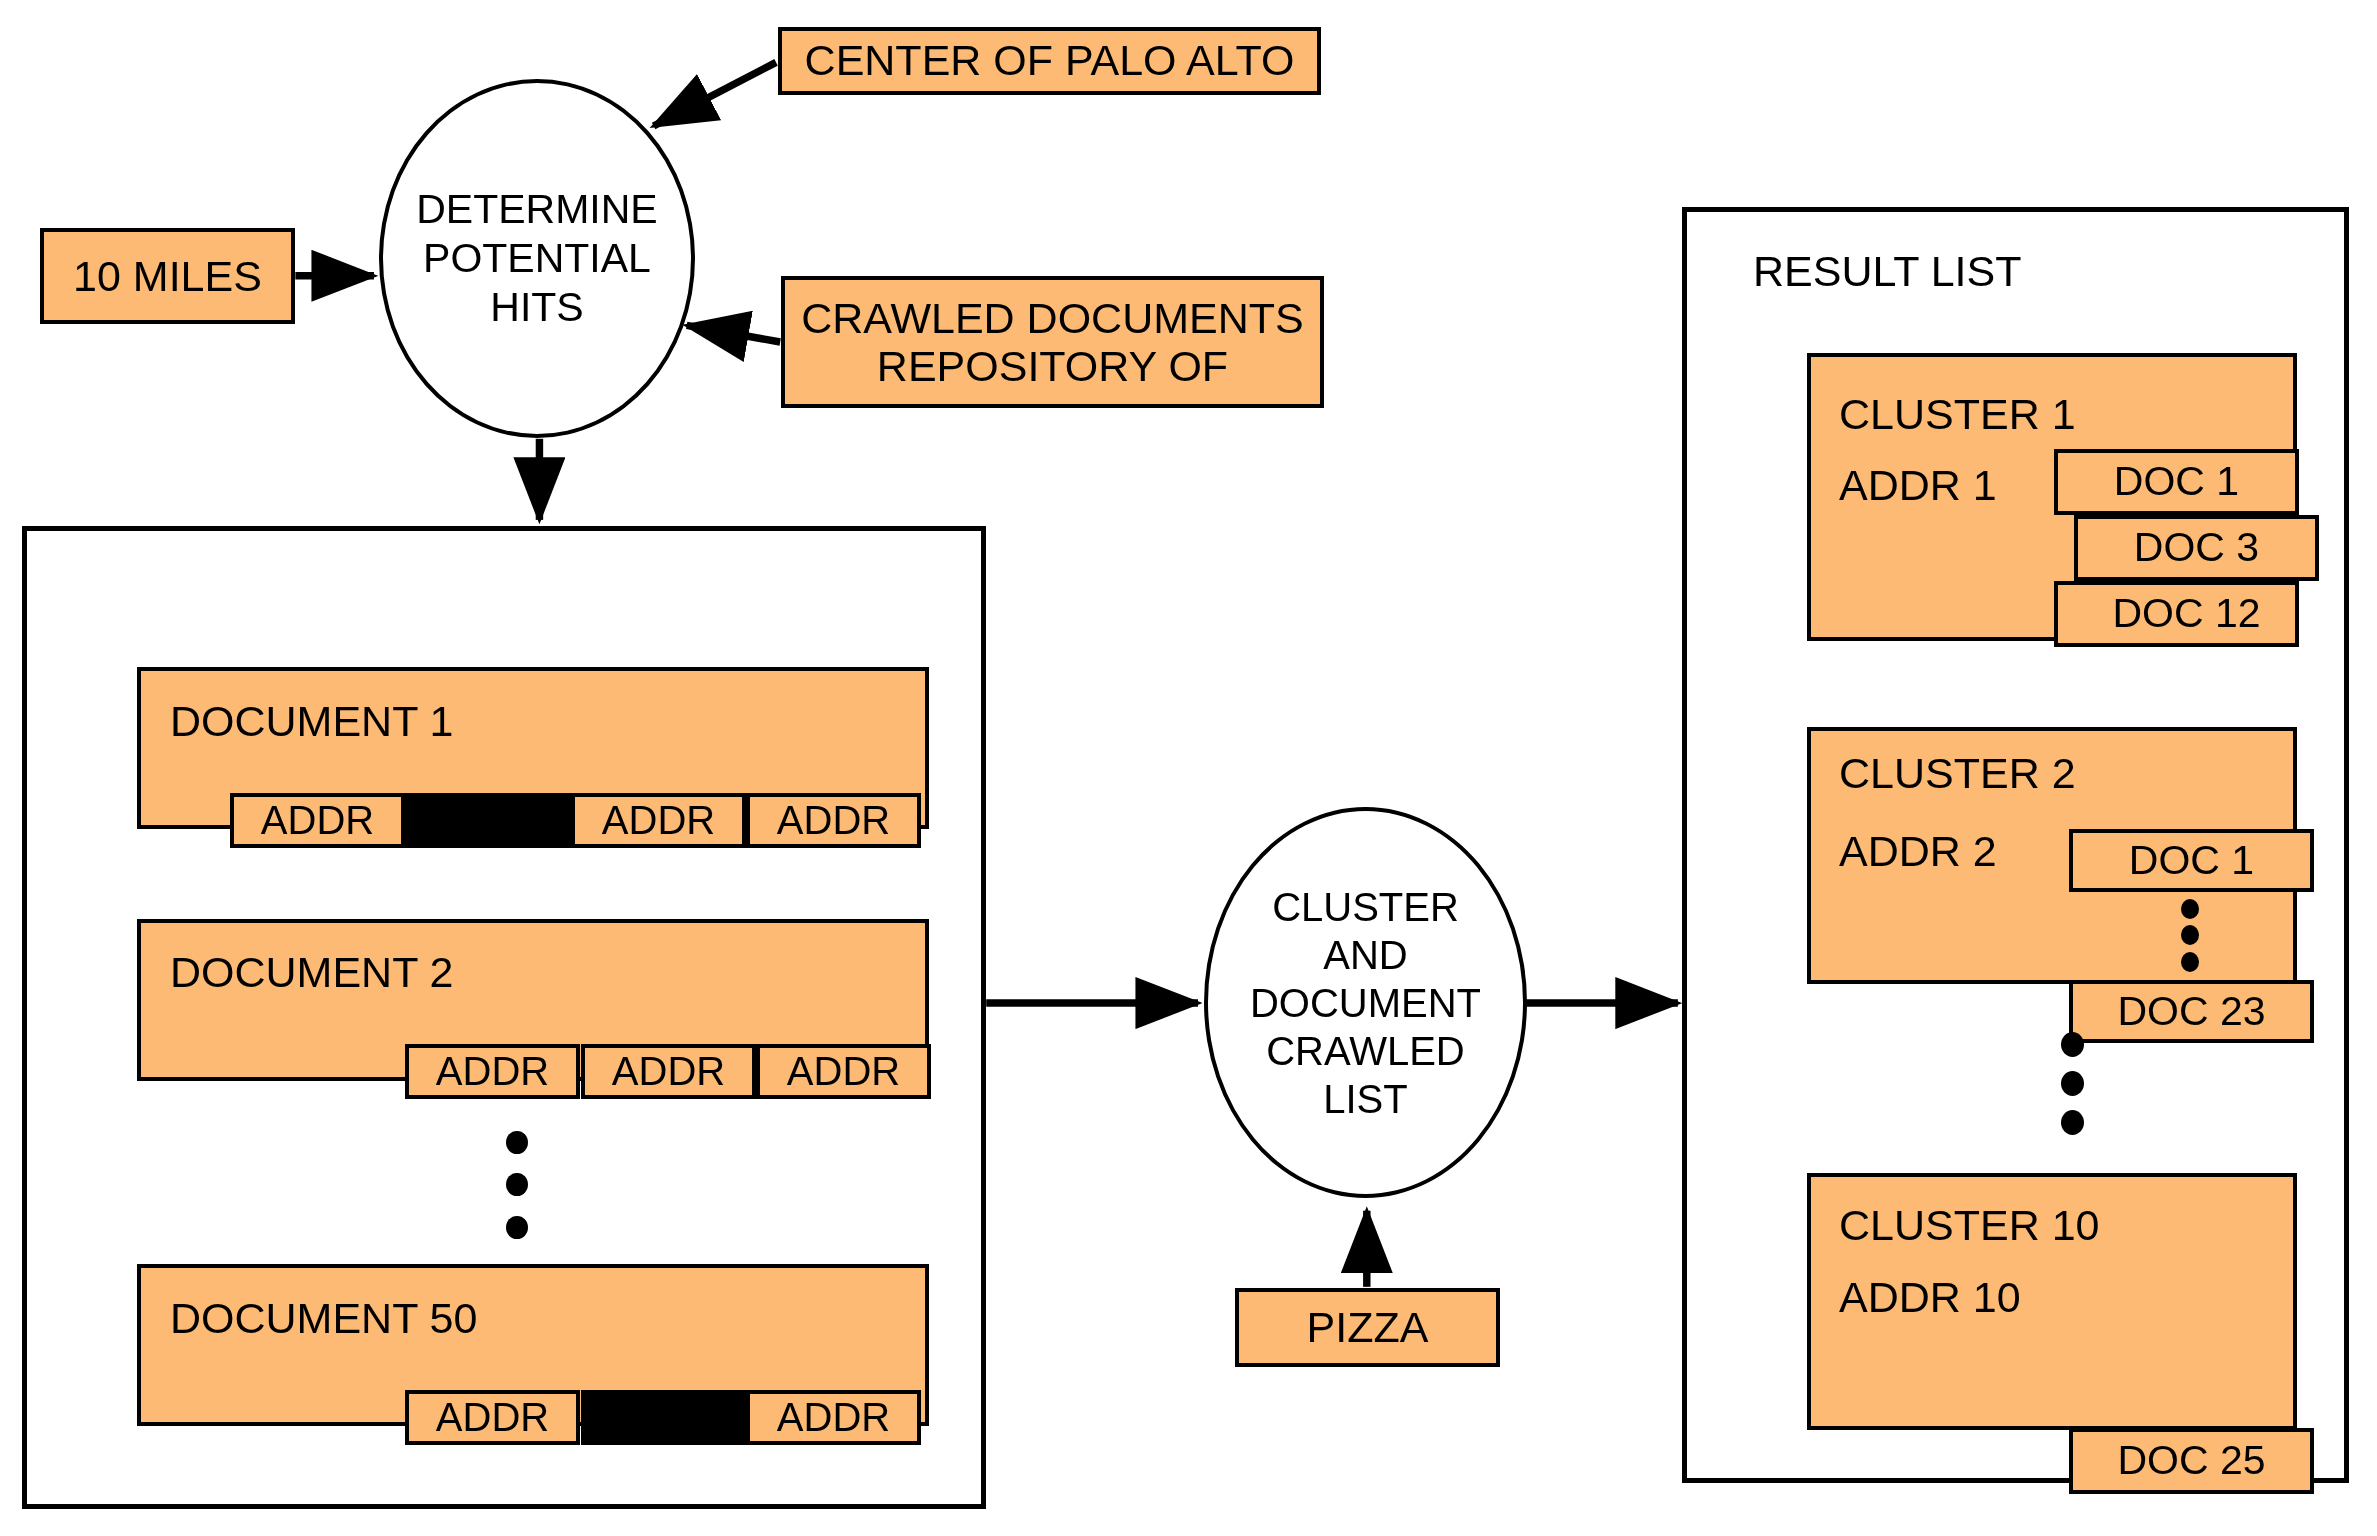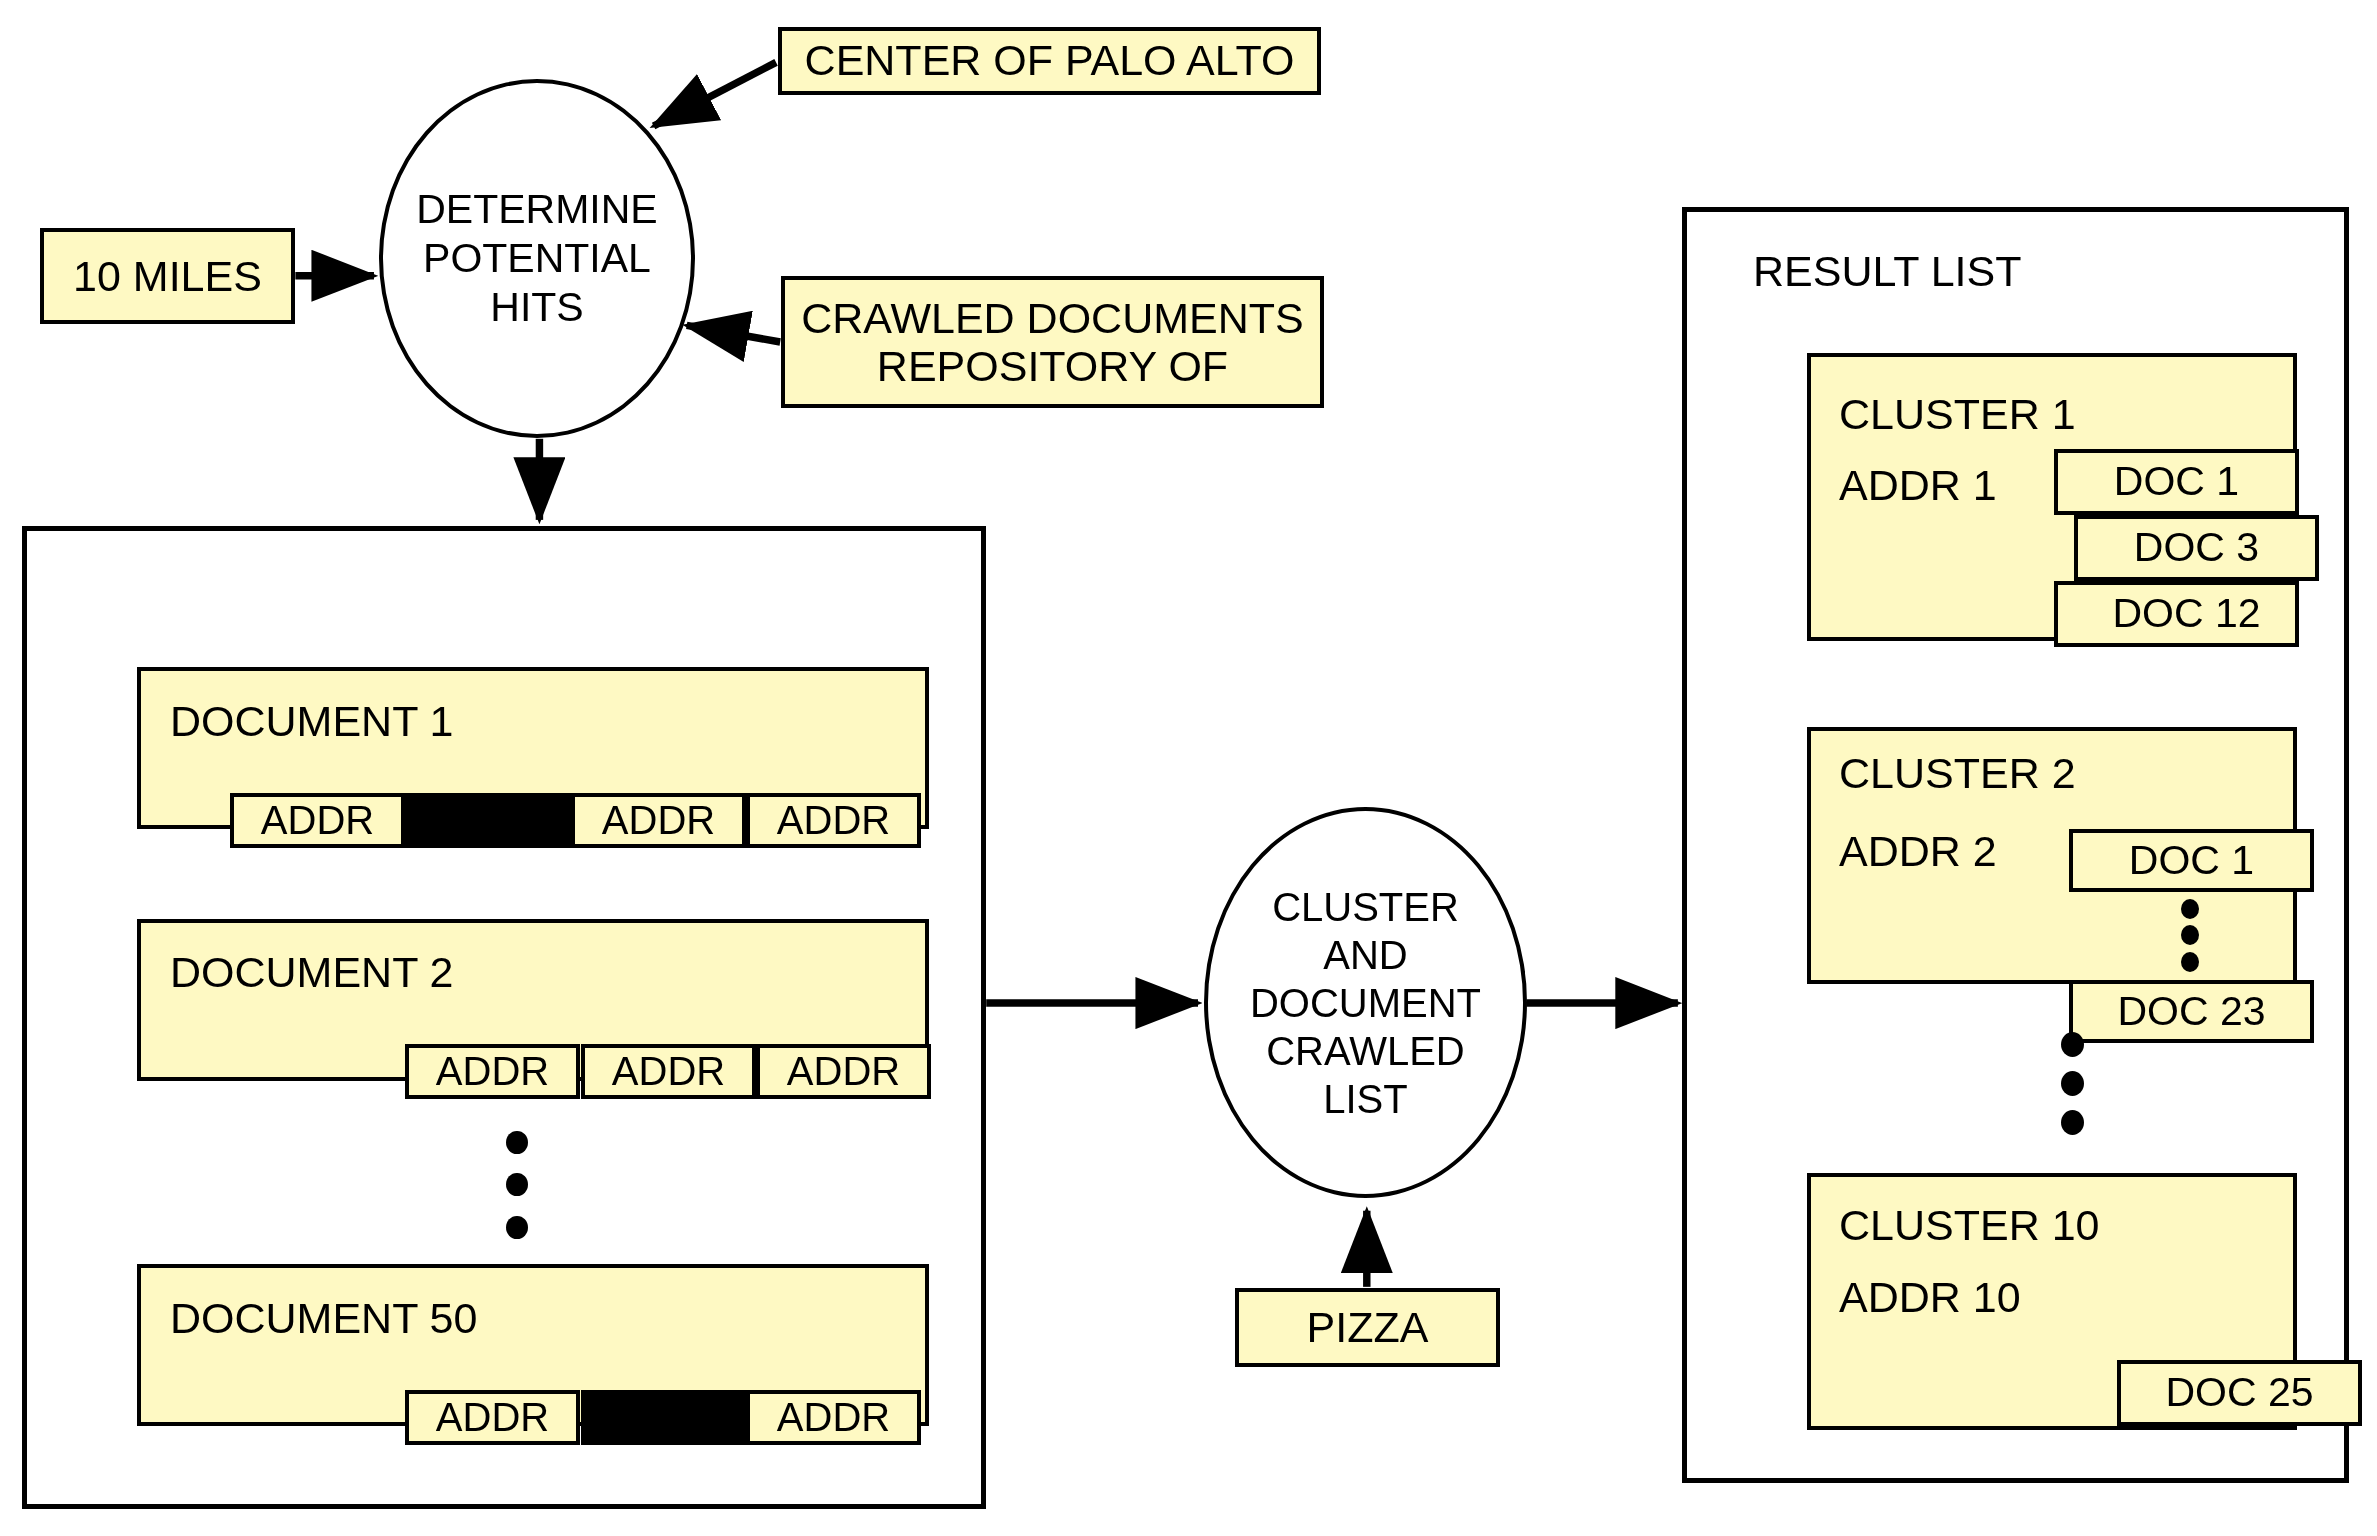--- a/index.html
+++ b/index.html
@@ -15,21 +15,21 @@
     position: relative;
     width: 2377px;
     height: 1537px;
     background: #ffffff;
     overflow: hidden;
   }
   .box {
     position: absolute;
     box-sizing: border-box;
     border: 4.1px solid #000;
-    background: #fef9c3;
+    background: #fdba74;
     display: flex;
     align-items: center;
     justify-content: center;
     text-align: center;
     line-height: 1.12;
     color: #000;
   }
   .box.thick { border-width: 5px; }
   .label-tl {
     position: absolute;
@@ -206,18 +206,18 @@
     <span>DOC 23</span>
   </div>
 
   <div class="dot" style="left:2061px; top:1032px; width:23px; height:25px;"></div>
   <div class="dot" style="left:2061px; top:1071px; width:23px; height:25px;"></div>
   <div class="dot" style="left:2061px; top:1110px; width:23px; height:25px;"></div>
 
   <div class="box" style="left:1807px; top:1173px; width:490px; height:257px; display:block;"></div>
   <div class="label-tl f52" style="left:1839px; top:1202px;">CLUSTER 10</div>
   <div class="label-tl f52" style="left:1839px; top:1274px;">ADDR 10</div>
-  <div class="box f50" style="left:2069px; top:1360px; width:245px; height:66px;margin-left:48px;">
+  <div class="box f50" style="left:2069px; top:1428px; width:245px; height:66px;">
     <span>DOC 25</span>
   </div>
 
 </div>
 
 
 </body></html>

